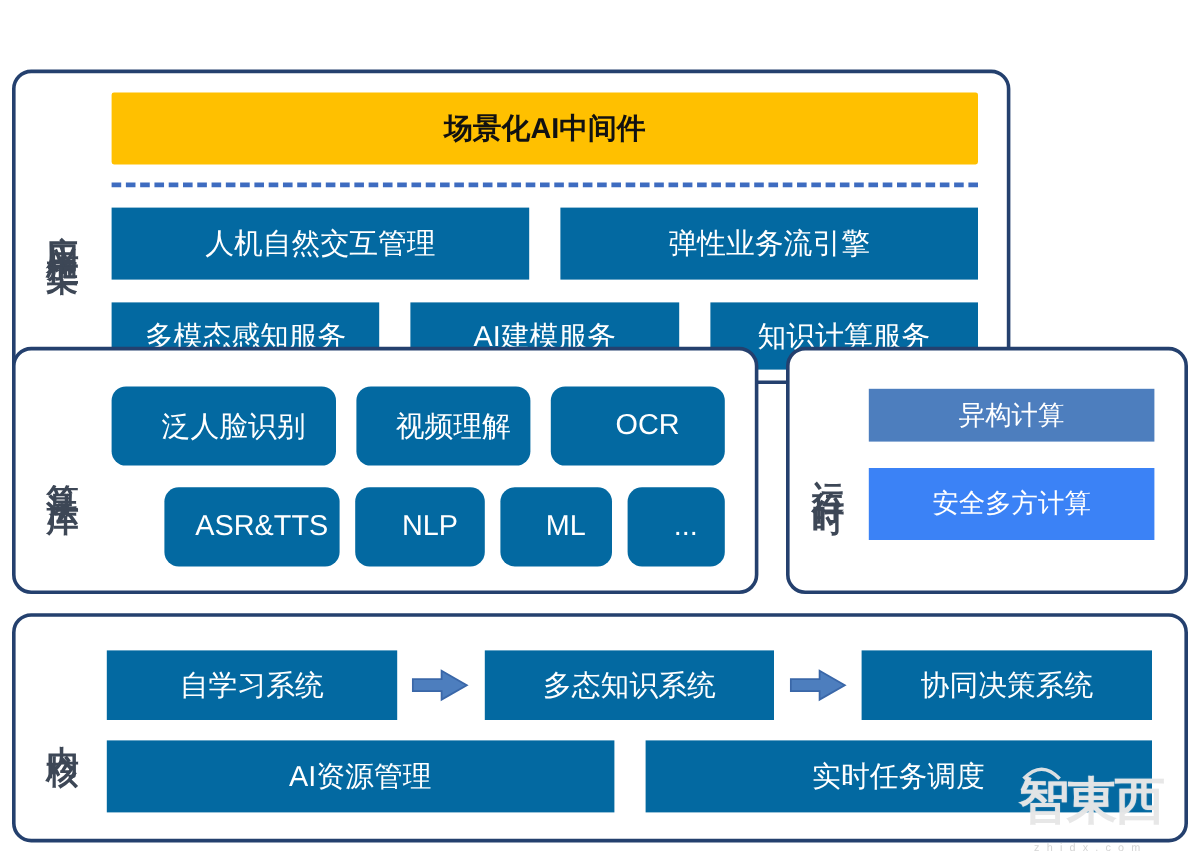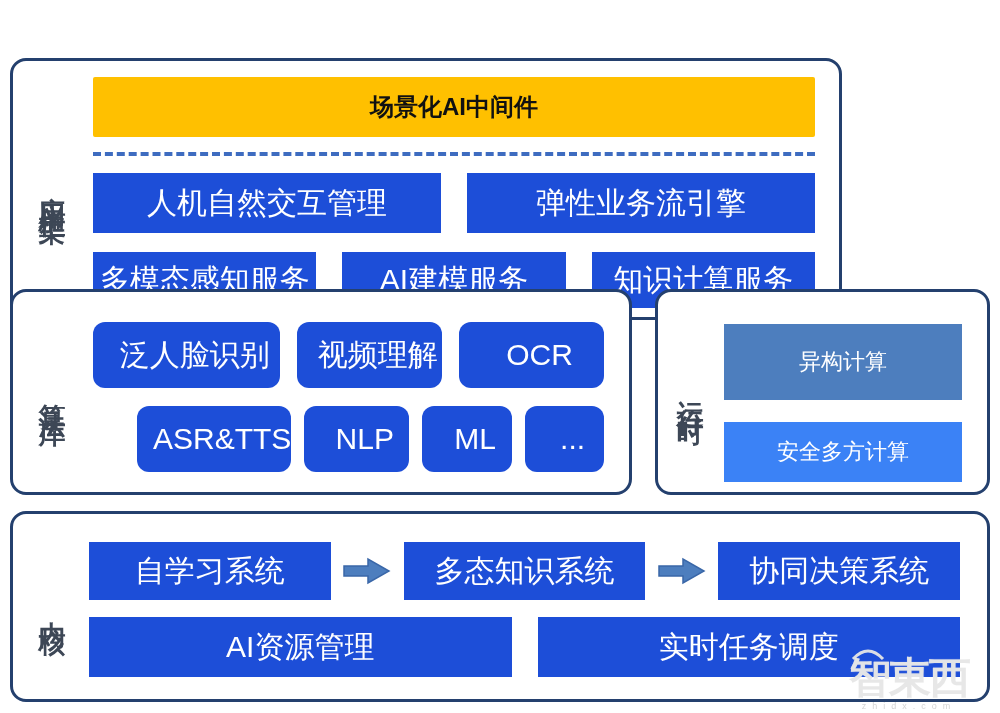--- a/index.html
+++ b/index.html
@@ -68,38 +68,38 @@
 
   .row { display: flex; }
   .row-upper   { margin-top: 17px; height: 60px; gap: 26px; }
   .row-lower   { margin-top: 19px; height: 56px; gap: 26px; }
   .alg-row-1   { margin-top: 30px; height: 66px; gap: 17px; }
   .alg-row-2   { margin-top: 18px; height: 66px; gap: 13px; }
   .flow-row    { margin-top: 28px; height: 58px; align-items: center; }
   .kernel-row2 { margin-top: 17px; height: 60px; gap: 26px; }
 
   .bluebox {
-    background: #1d4ed8;
+    background: #0369a1;
     color: #ffffff;
-    font-size: 30px;
+    font-size: 24px;
     display: flex;
     align-items: center;
     justify-content: center;
     flex: 1 1 0;
     white-space: nowrap;
   }
   .rounded { border-radius: 12px; padding-left: 16px; }
 
   .f-133 { flex-grow: 1.33; }
   .f-170 { flex-grow: 1.70; margin-left: 44px; }
   .f-120 { flex-grow: 1.20; }
   .f-100 { flex-grow: 1.00; }
   .f-085 { flex-grow: 0.85; }
 
-  .rt-box-1 { margin-top: 32px; height: 76px; display: flex; align-items: center; justify-content: center; background: #4D7EBE; color: #fff; font-size: 22px; }
+  .rt-box-1 { margin-top: 32px; height: 44px; display: flex; align-items: center; justify-content: center; background: #4D7EBE; color: #fff; font-size: 22px; }
   .rt-box-2 { margin-top: 22px; height: 60px; display: flex; align-items: center; justify-content: center; background: #3b82f6; color: #fff; font-size: 22px; }
 
   .arrow-cell {
     width: 73px;
     flex: 0 0 73px;
     display: flex;
     align-items: center;
     justify-content: center;
   }
 
@@ -114,21 +114,21 @@
   .wm-arc { display: block; margin: 0 auto -4px 14px; }
   .wm-logo {
     font-size: 42px;
     font-weight: bold;
     line-height: 1.05;
     color: rgba(230, 230, 230, 0.95);
     letter-spacing: -2px;
     text-shadow: 0 0 1px rgba(255,255,255,0.6);
   }
   .wm-domain {
-    margin-top: 1px;
+    margin-top: 11px;
     font-size: 9px;
     letter-spacing: 6px;
     color: rgba(210, 210, 210, 0.95);
   }
 </style>
 </head>
 <body>
 
 <div class="canvas">
 

